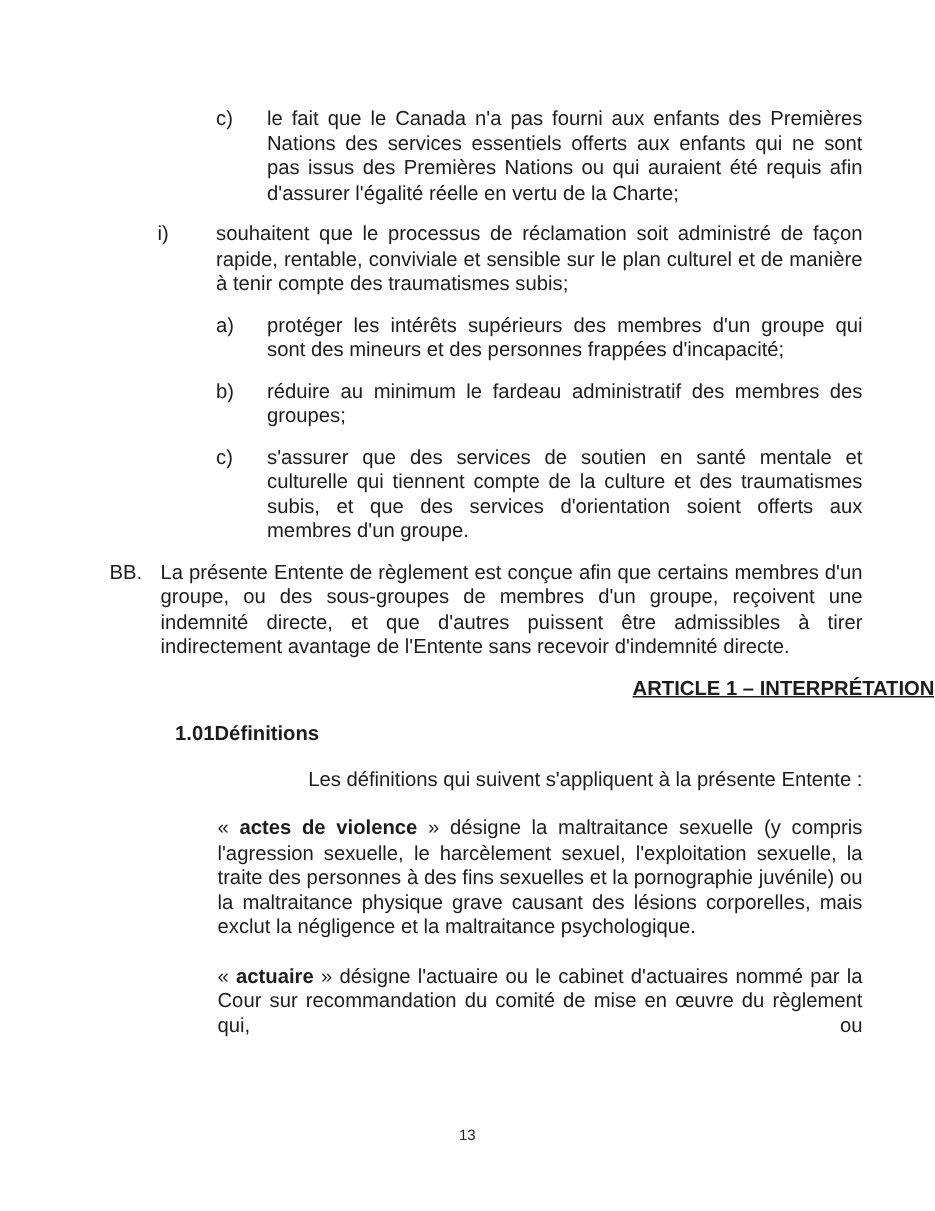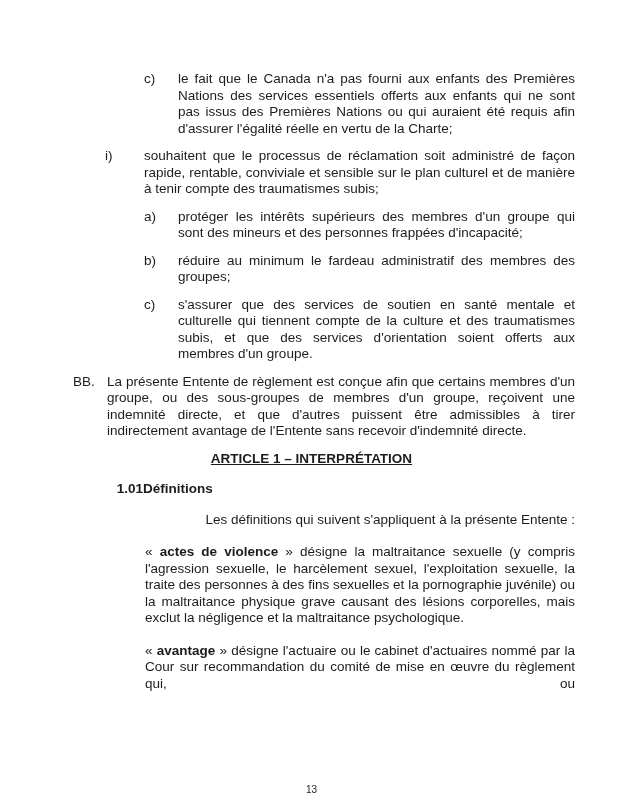--- a/index.html
+++ b/index.html
@@ -24,34 +24,34 @@
   .l1 .lbl { width: 34px; }
   
   .l2 { margin-left: 32px; }
   .l2 .lbl { width: 39px; }
   
   .l3 { margin-left: 71px; }
   .l3 .lbl { width: 34px; }
   .para { margin: 0 0 11px 34px; text-align: justify; }
   .article-heading {
     margin: 3px -48px 14px -73px;
-    text-align: center;
+    text-align: right;
     font-weight: bold;
     font-size: 13.5px;
   }
   .article-heading .u { text-decoration: underline; }
   .section-row { display: flex; margin: 0 0 14px 34px; font-weight: bold; }
   .section-row .lbl { width: 36px; text-align: right; }
   .intro { margin-left: 34px; text-align: right; }
   .def { margin: 16px 0 11px 72px; text-align: justify; }
   .def.stretch-last { text-align-last: justify; }
   b { font-weight: bold; }
   .pagenum {
     position: absolute;
-    top: 782px;
+    top: 750px;
     left: 0;
     width: 623px;
     text-align: center;
     font-size: 10px;
     color: #222;
   }
 </style>
 </head>
 <body>
 
@@ -93,17 +93,17 @@
 
   <div class="section-row">
     <span class="lbl">1.01</span>
     <span>Définitions</span>
   </div>
 
   <p class="para intro">Les définitions qui suivent s'appliquent à la présente Entente :</p>
 
   <p class="def"><span>« </span><b>actes de violence</b><span> »</span><span> désigne la maltraitance sexuelle (y compris l'agression sexuelle, le harcèlement sexuel, l'exploitation sexuelle, la traite des personnes à des fins sexuelles et la pornographie juvénile) ou la maltraitance physique grave causant des lésions corporelles, mais exclut la négligence et la maltraitance psychologique.</span></p>
 
-  <p class="def stretch-last"><span>« </span><b>avantage</b><span> »</span><span> désigne l'actuaire ou le cabinet d'actuaires nommé par la Cour sur recommandation du comité de mise en œuvre du règlement qui, ou</span></p>
+  <p class="def stretch-last"><span>« </span><b>actuaire</b><span> »</span><span> désigne l'actuaire ou le cabinet d'actuaires nommé par la Cour sur recommandation du comité de mise en œuvre du règlement qui, ou</span></p>
 
   <div class="pagenum">13</div>
 
 </div>
 
 </body></html>

